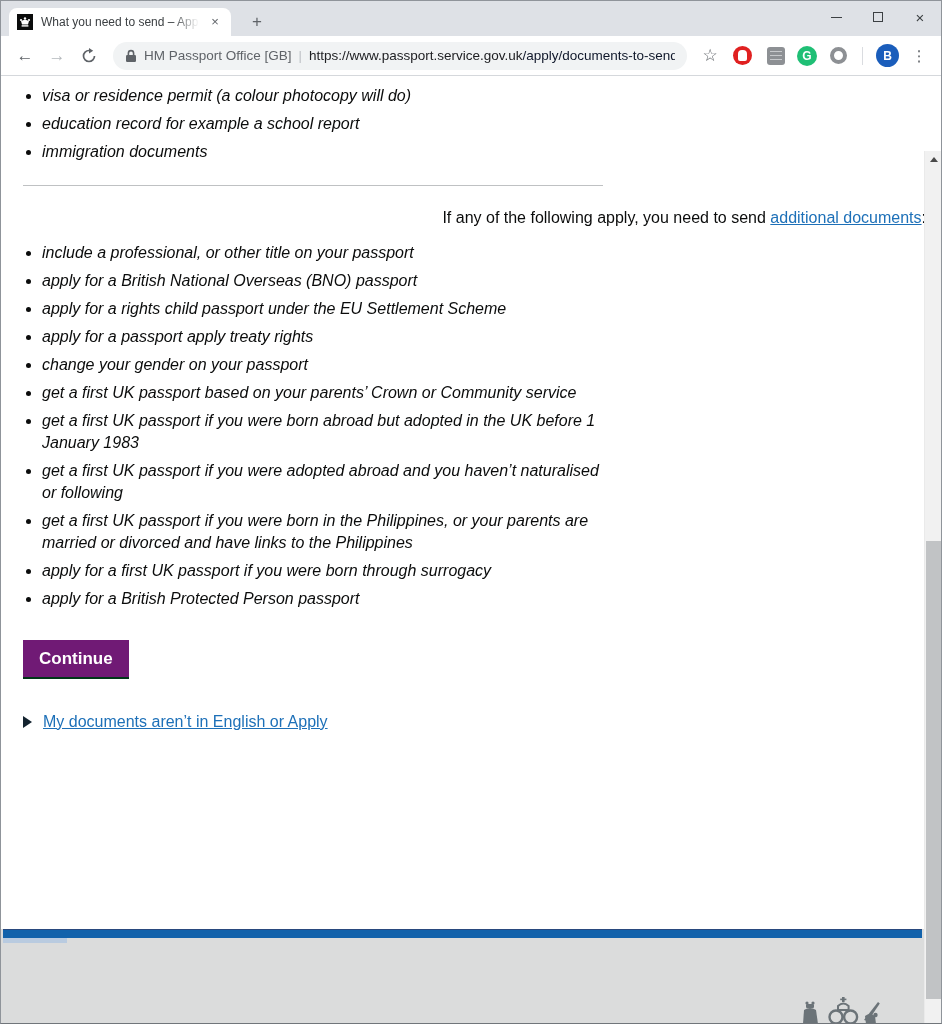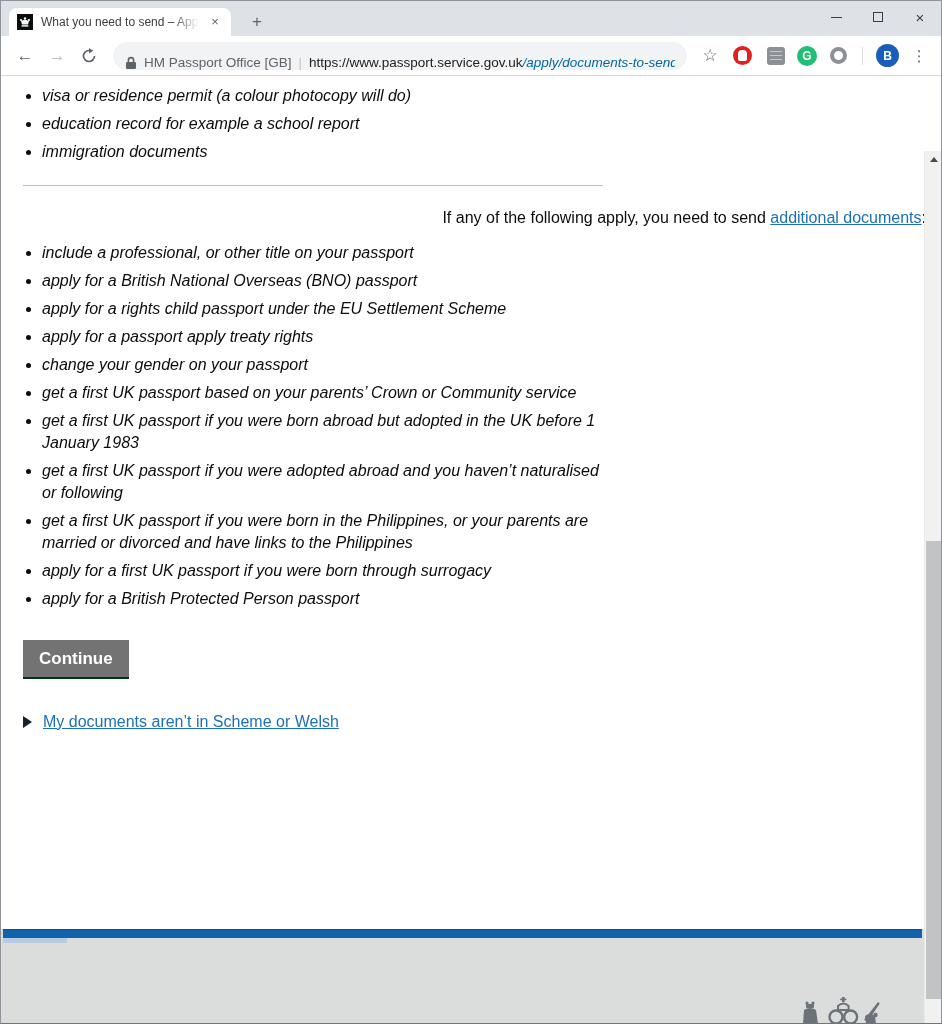--- a/index.html
+++ b/index.html
@@ -54,28 +54,28 @@
     height:40px; background:#fff; display:flex; align-items:center;
     padding:0 10px; gap:4px; border-bottom:1px solid #d5d8dc;
   }
   .navbtn{ width:28px; height:28px; display:flex; align-items:center; justify-content:center;
     font-size:17px; border-radius:50%; }
   .nav-back{ color:#5f6368; }
   .nav-fwd{ color:#b4b8bc; }
   .nav-reload svg{ display:block; }
   .omnibox{
     flex:1; height:28px; background:#f1f3f4; border-radius:14px; margin:0 6px 0 6px;
-    display:flex; align-items:flex-end; padding:0 12px; gap:7px; min-width:0;
+    display:flex; align-items:center; padding:0 12px; gap:7px; min-width:0;
   }
   .omnibox .lock{ flex:0 0 auto; display:flex; }
   .ev-label{ font-size:13.5px; color:#5f6368; white-space:nowrap; }
   .url-sep{ color:#bdc1c6; font-size:13px; }
   .url{ font-size:13.5px; white-space:nowrap; overflow:hidden; }
   .url .domain{ color:#202124; }
-  .url .path{ color:#0369a1;font-style:italic; }
+  .url .path{ color:#0f172a; }
   .star{ color:#5f6368; font-size:17px; width:26px; text-align:center; }
   .ext{ width:26px; height:26px; margin:0 2px; display:flex; align-items:center; justify-content:center; }
   .ext-red{ width:19px; height:19px; border-radius:50%; background:#e02020; position:relative; }
   .ext-red::after{ content:""; position:absolute; left:5px; top:4px; width:9px; height:11px;
      background:#fff; border-radius:4px 4px 2px 2px; }
   .ext-note{ width:18px; height:18px; border-radius:3px; background:#8d9094; position:relative; }
   .ext-note::after{ content:""; position:absolute; left:3px; top:4px; width:12px; height:10px;
      background:repeating-linear-gradient(#c7c9cc 0 1.5px, transparent 1.5px 4px); }
   .ext-g{ width:20px; height:20px; border-radius:50%; background:#1fbf75; color:#fff;
      font-size:12px; font-weight:bold; display:flex; align-items:center; justify-content:center; }
@@ -88,21 +88,21 @@
   
   .viewport{ position:relative; height:949px; background:#fff; }
   .pagecol{ display:flex; flex-direction:column; height:100%; width:925px; }
   .content{ flex:1; padding:9px 0 0 22px; color:#0b0c0c; font-size:16px; }
   ul.govlist{ list-style:disc; padding-left:19px; }
   ul.govlist li{ max-width:558px; line-height:22px; margin-bottom:6px;font-style:italic; }
   .rule{ border:0; border-top:1px solid #bfc1c3; width:580px; margin:22px 0 0 0; }
   .intro{ margin:21px 0 13px 0; line-height:22px;text-align:right; }
   a.govlink{ color:#1d70b8; text-decoration:underline; }
   .btn-continue{
-    display:inline-block; margin-top:24px; background:#737373; color:#fff;
+    display:inline-block; margin-top:24px; background:#701a75; color:#fff;
     font-family:"Liberation Sans", sans-serif; font-size:17px; font-weight:bold;
     border:0; padding:9px 16px 8px; box-shadow:0 2px 0 #003618; cursor:pointer;
   }
   .details-row{ margin-top:36px; display:flex; align-items:center; gap:11px; }
   .tri-right{ width:0; height:0; border-top:6px solid transparent; border-bottom:6px solid transparent;
      border-left:9px solid #13232f; }
   .print-row{ margin-top:41px; display:flex; align-items:center; gap:11px; }
   .print-row svg{ display:block; }
 
   
@@ -219,21 +219,21 @@
           <li>get a first UK passport if you were adopted abroad and you haven’t naturalised or following</li>
           <li>get a first UK passport if you were born in the Philippines, or your parents are married or divorced and have links to the Philippines</li>
           <li>apply for a first UK passport if you were born through surrogacy</li>
           <li>apply for a British Protected Person passport</li>
         </ul>
 
         <button class="btn-continue">Continue</button>
 
         <div class="details-row">
           <span class="tri-right"></span>
-          <a href="#" class="govlink">My documents aren’t in Scheme or Welsh</a>
+          <a href="#" class="govlink">My documents aren’t in English or Apply</a>
         </div>
 
 
       </div>
 
       <div class="footer">
         <div class="footer-bar"></div>
         <div class="footer-strip"></div>
         <span class="crest">
           <svg width="88" height="28" viewBox="0 0 88 28">

